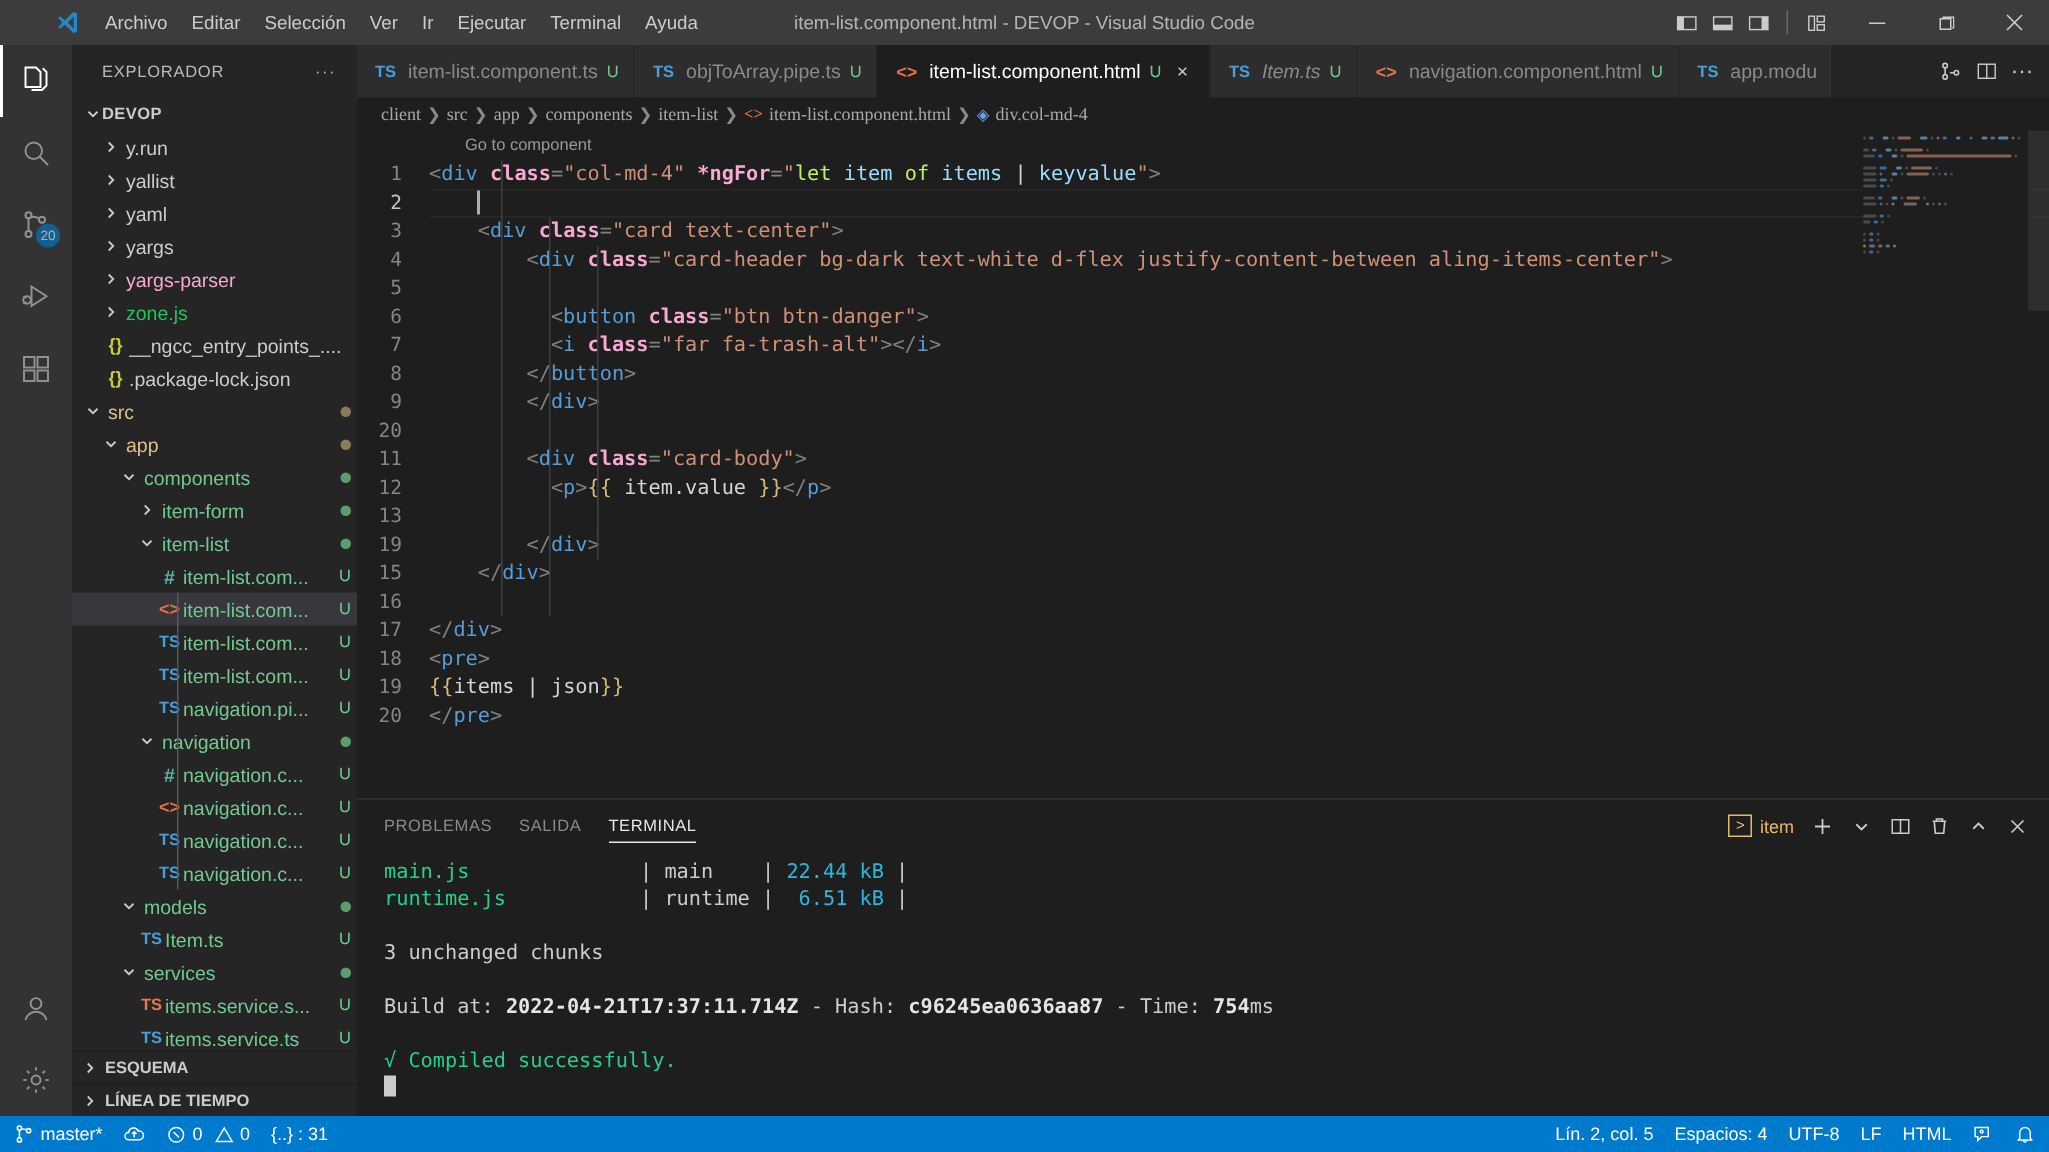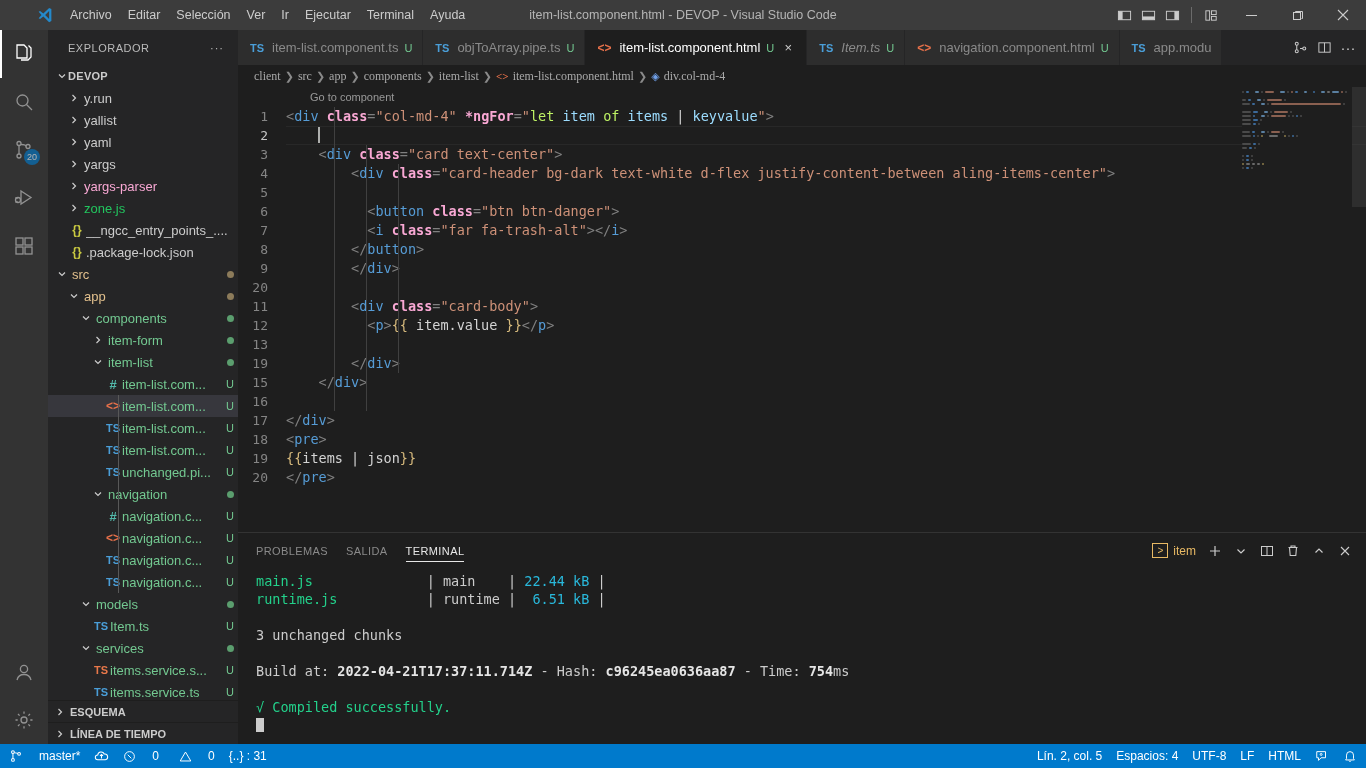--- a/index.html
+++ b/index.html
@@ -182,21 +182,21 @@
   .c-green { color: #23d18b; }
   .c-cyan { color: #29b8db; }
   .c-bold { font-weight: bold; color: #e5e5e5; }
   .term-cursor { display:inline-block; width:8px; height:14px; background:#cccccc; vertical-align:-2px; }
 
   
   .statusbar {
     height: 24px; background: #007acc; flex: none; display: flex; align-items: center;
     color: #ffffff; font-size: 12px; padding: 0 2px;
   }
-  .sb-item { display: flex; align-items: center; gap: 16px; padding: 0 7px; height: 24px; white-space: nowrap; text-align: right; }
+  .sb-item { display: flex; align-items: center; gap: 4px; padding: 0 7px; height: 24px; white-space: nowrap; text-align: right; }
   .sb-right { margin-left: auto; display: flex; align-items: center; }
 </style>
 </head>
 <body>
 
 <div class="app">
 
   <div class="titlebar">
     <div class="vscode-logo">
       <svg width="18" height="18" viewBox="0 0 24 24">
@@ -474,21 +474,21 @@
           </div>
           <div class="trow">
             <span style="width:56px;flex:none"></span>
             <span class="ficon ts-icon">TS</span>
             <span class="tlabel" style="color:#73c991">item-list.com...</span>
             <span class="gitmark g-u">U</span>
           </div>
           <div class="trow">
             <span style="width:56px;flex:none"></span>
             <span class="ficon ts-icon">TS</span>
-            <span class="tlabel" style="color:#73c991">unchanged.pi...</span>
+            <span class="tlabel" style="color:#73c991">navigation.pi...</span>
             <span class="gitmark g-u">U</span>
           </div>
           <div class="trow">
             <span style="width:44px;flex:none"></span>
             <span class="chev">
               <svg width="10" height="10" viewBox="0 0 10 10">
                 <path d="M2 3.5L5 6.5 8 3.5" stroke="#ccc" stroke-width="1.2" fill="none"></path>
               </svg>
             </span>
             <span style="width:4px;flex:none"></span>

